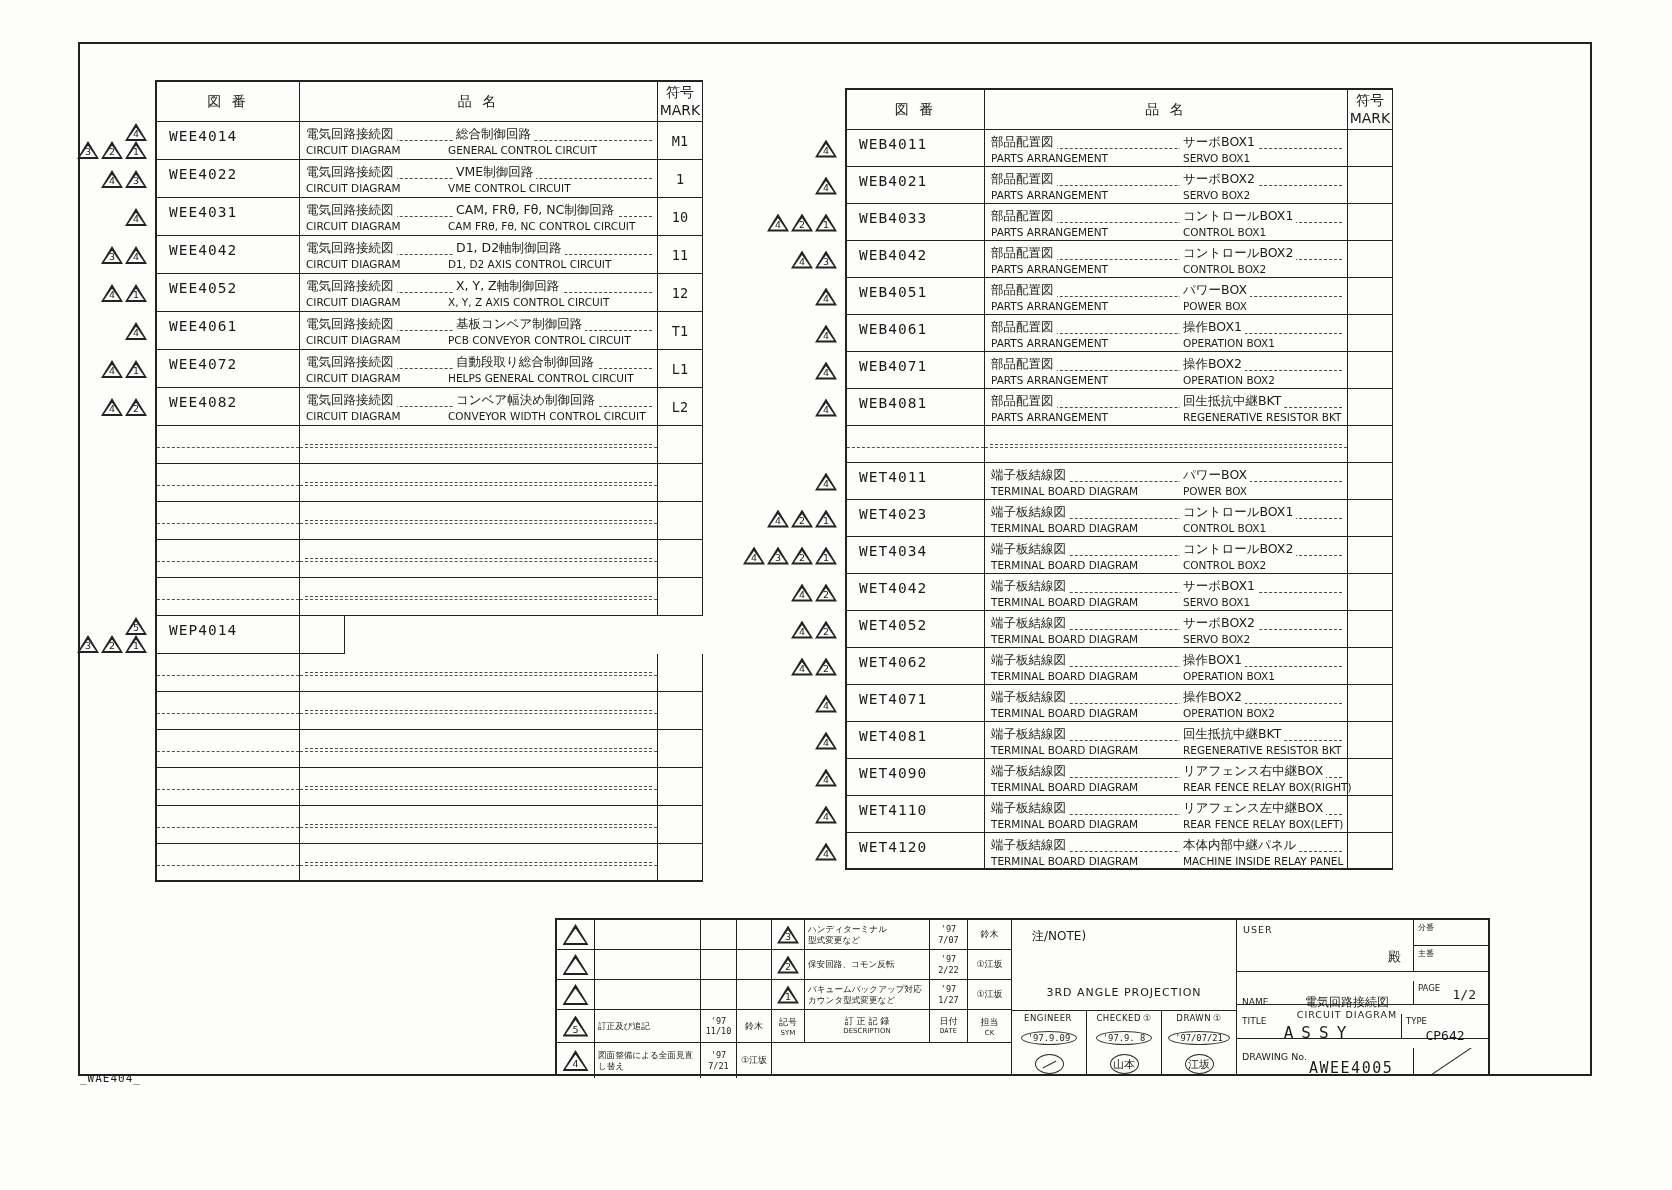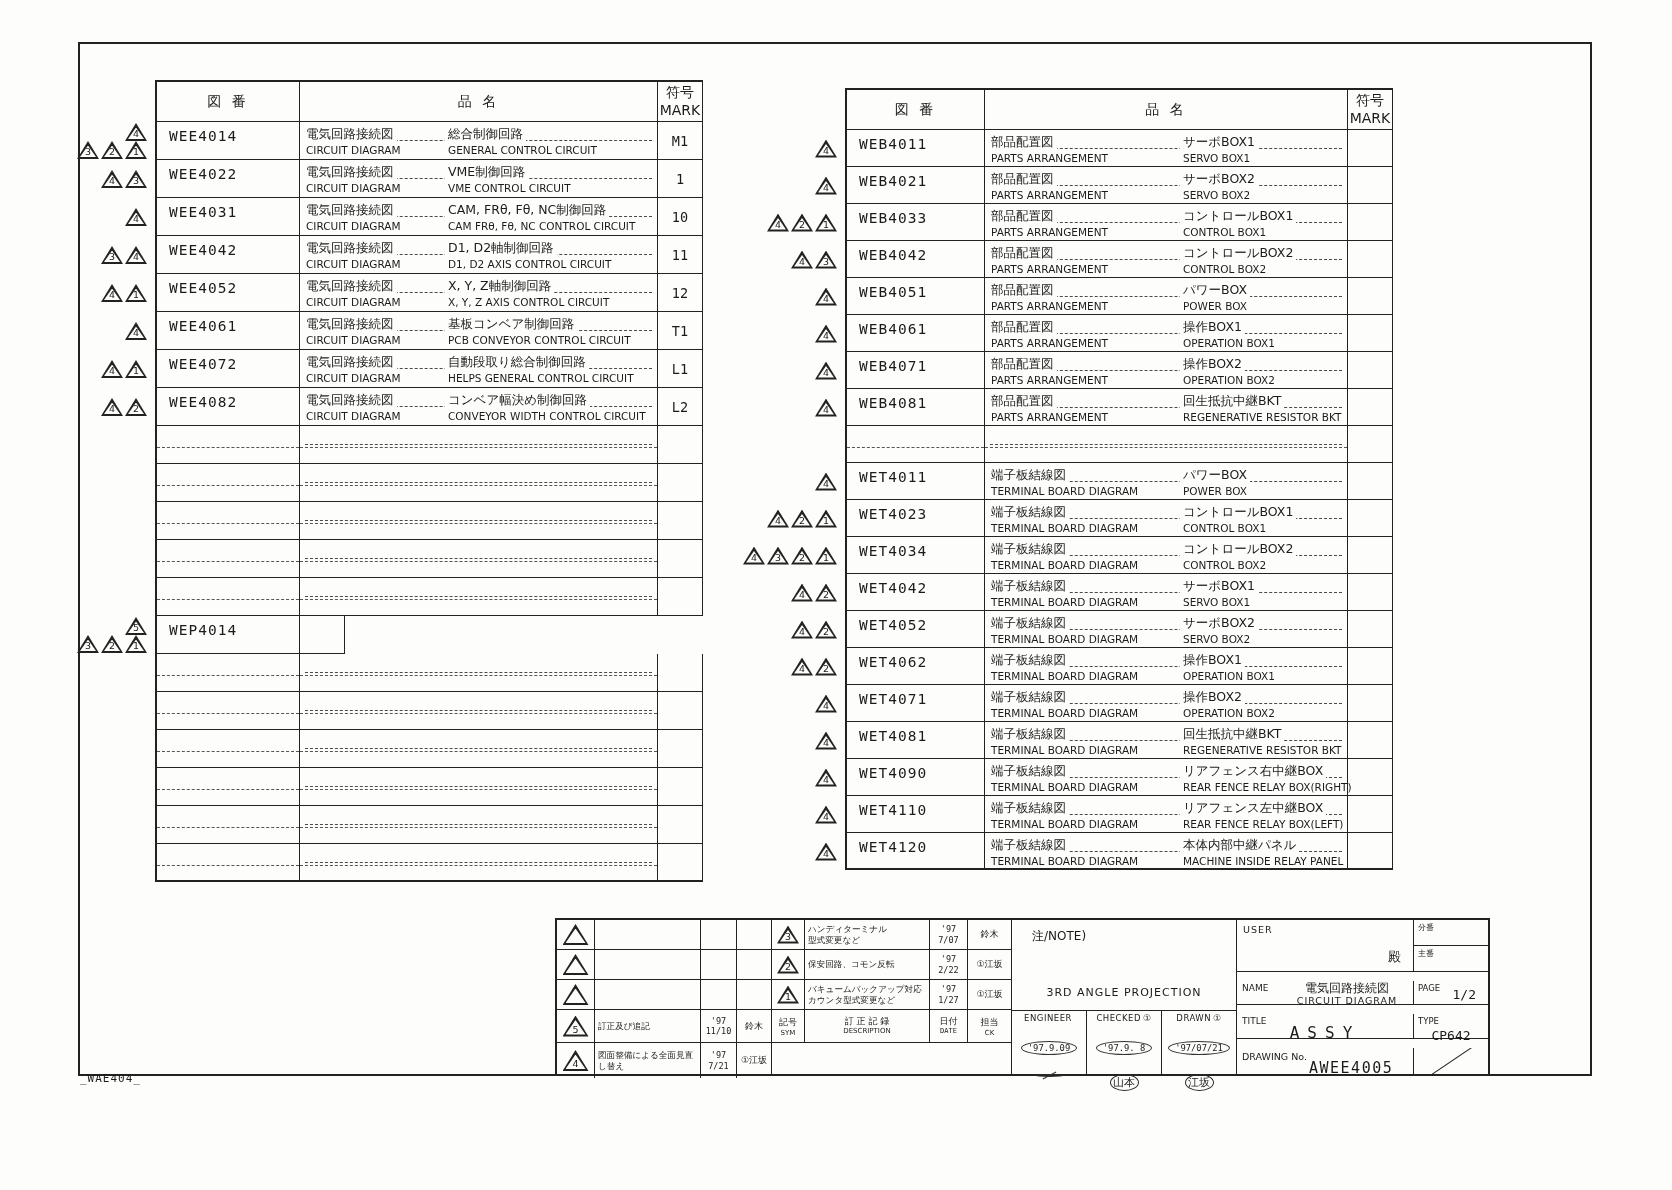--- a/index.html
+++ b/index.html
@@ -34,21 +34,21 @@
   .t-right .c-no { width:140px; } .t-right .c-pn { width:363px; }
 
   .header .c { border-top:2px solid #222; font-size:14px; }
   .header .c-no, .header .c-pn { display:flex; align-items:center; justify-content:center; padding:7px; letter-spacing:3px; font-family:"DejaVu Sans",sans-serif; }
   .mark-hd { flex-direction:column; font-size:9.5px; line-height:1.25; letter-spacing:0; font-family:"DejaVu Sans",sans-serif; }
   .rows .row:last-of-type .c { border-bottom-width:2px; }
 
   .pn-jp { position:relative; height:19px; font-size:12.5px; }
   .pn-jp::after { content:""; position:absolute; left:2px; right:2px; bottom:2px; border-bottom:1.6px dashed #4a4a4a; }
   .pn-jp .cat, .pn-jp .det { position:absolute; bottom:0; background:#fdfdfb; padding:0 3px; white-space:nowrap; z-index:1; line-height:18px; }
-  .pn-jp .cat { left:0; } .pn-jp .det { left:142px; }
+  .pn-jp .cat { left:0; } .pn-jp .det { left:150px; }
   .t-right .pn-jp .det { left:192px; }
   .pn-en { position:relative; height:15px; font-size:10.5px; }
   .pn-en .cat, .pn-en .det { position:absolute; top:0; white-space:nowrap; line-height:14px; }
   .pn-en .cat { left:3px; } .pn-en .det { left:145px; }
   .t-right .pn-en .det { left:195px; }
 
   .row.nodash .pn-jp::after { display:none; }
   .row.empty .c-no::after, .row.empty .c-pn::after { content:""; position:absolute; left:0; right:0; top:58%; border-top:1.6px dashed #555; }
 
   
@@ -73,52 +73,52 @@
   .rheader { height:33px; }
   .rheader > div { display:flex; flex-direction:column; align-items:center; justify-content:center; padding:0; }
   .hd-jp { font-size:9px; } .hd-en { font-size:7px; letter-spacing:0; }
   .company { height:35px; border-bottom:none; display:flex; flex-direction:column; align-items:center; justify-content:center; }
   .company .en { font-size:9.5px; letter-spacing:.5px; }
   .company .jp { font-size:14.5px; font-weight:bold; letter-spacing:2px; }
 
   .note-label  { position:absolute; left:20px; top:8px; font-size:12px; }
   .projection  { position:absolute; left:0; right:0; top:66px; text-align:center; font-size:11px; letter-spacing:1px; }
   .appr-row    { position:absolute; left:0; right:0; top:90px; bottom:0; border-top:1.5px solid #222; display:flex; }
-  .appr-cell   { flex:1; border-right:1.4px solid #222; display:flex; flex-direction:column; align-items:center; padding-top:2px; gap:18px; }
+  .appr-cell   { flex:1; border-right:1.4px solid #222; display:flex; flex-direction:column; align-items:center; padding-top:2px; gap:8px; }
   .appr-cell:last-child { border-right:none; }
   .appr-label  { font-size:8.5px; letter-spacing:.5px; display:flex; align-items:center; gap:2px; }
   .circ { font-size:9px; }
   .appr-date { border:1.3px solid #333; border-radius:50%; font-family:"DejaVu Sans Mono",monospace; font-size:8.8px; padding:1px 6px; white-space:nowrap; }
   .stamp { width:29px; height:29px; border:1.6px solid #2a2a2a; border-radius:50%; display:flex; align-items:center; justify-content:center; font-size:11px; margin-top:1px; }
   .stamp.illegible::after { content:""; width:15px; border-top:1.6px solid #333; transform:rotate(-28deg); }
 
   .user-row { height:65px; border-bottom:1.4px solid #222; display:flex; }
   .user-main { flex:1; position:relative; }
   .user-label { position:absolute; top:4px; left:6px; font-size:9.5px; letter-spacing:1px; }
   .user-value { position:absolute; right:12px; top:28px; font-size:13px; }
   .user-sub { width:75px; border-left:1.4px solid #222; display:flex; flex-direction:column; }
   .sub-cell { flex:1; position:relative; font-size:8px; }
   .sub-cell + .sub-cell { border-top:1.2px solid #222; }
   .sub-cell span { position:absolute; top:2px; left:4px; }
 
   .name-row { height:29px; border-bottom:1.4px solid #222; display:flex; }
-  .name-main { flex:1; position:relative; }
+  .name-main { flex:1; position:relative;margin-top:14px; }
   .name-label { position:absolute; top:2px; left:5px; font-size:9px; }
   .name-values { position:absolute; left:55px; top:1px; width:110px; text-align:center; }
   .name-jp { font-size:12px; line-height:13px; }
   .name-en { font-size:9.5px; line-height:12px; letter-spacing:1px; }
   .page-cell { width:75px; border-left:1.4px solid #222; position:relative; }
   .page-label { position:absolute; top:2px; left:4px; font-size:8.5px; }
   .page-value { position:absolute; right:12px; top:6px; font-size:13px; font-family:"DejaVu Sans Mono",monospace; }
 
   .title-row { height:32px; border-bottom:1.4px solid #222; display:flex; }
   .title-main { flex:1; position:relative; }
   .title-label { position:absolute; top:2px; left:5px; font-size:9px; }
   .title-value { position:absolute; left:0; right:0; top:9px; text-align:center; font-size:16px; letter-spacing:8px; font-family:"DejaVu Sans Mono",monospace; }
-  .type-cell { width:75px; border-left:1.4px solid #222; position:relative; }
+  .type-cell { width:87px; border-left:1.4px solid #222; position:relative; }
   .type-label { position:absolute; top:2px; left:4px; font-size:8.5px; }
   .type-value { position:absolute; left:0; right:0; top:14px; text-align:center; font-family:"DejaVu Sans Mono",monospace; font-size:13px; }
 
   .drawing-row { height:32px; display:flex; }
   .drawing-main { flex:1; position:relative; }
   .drawing-label { position:absolute; top:3px; left:5px; font-size:9.5px; }
   .drawing-value { position:absolute; left:72px; top:11px; font-family:"DejaVu Sans Mono",monospace; font-size:15px; letter-spacing:1.5px; }
   .slash-cell { width:75px; border-left:1.4px solid #222; position:relative; overflow:hidden; }
   .slash-cell::after { content:""; position:absolute; left:-8px; right:-8px; top:50%; border-top:1.6px solid #222; transform:rotate(-34deg); }
 </style>

